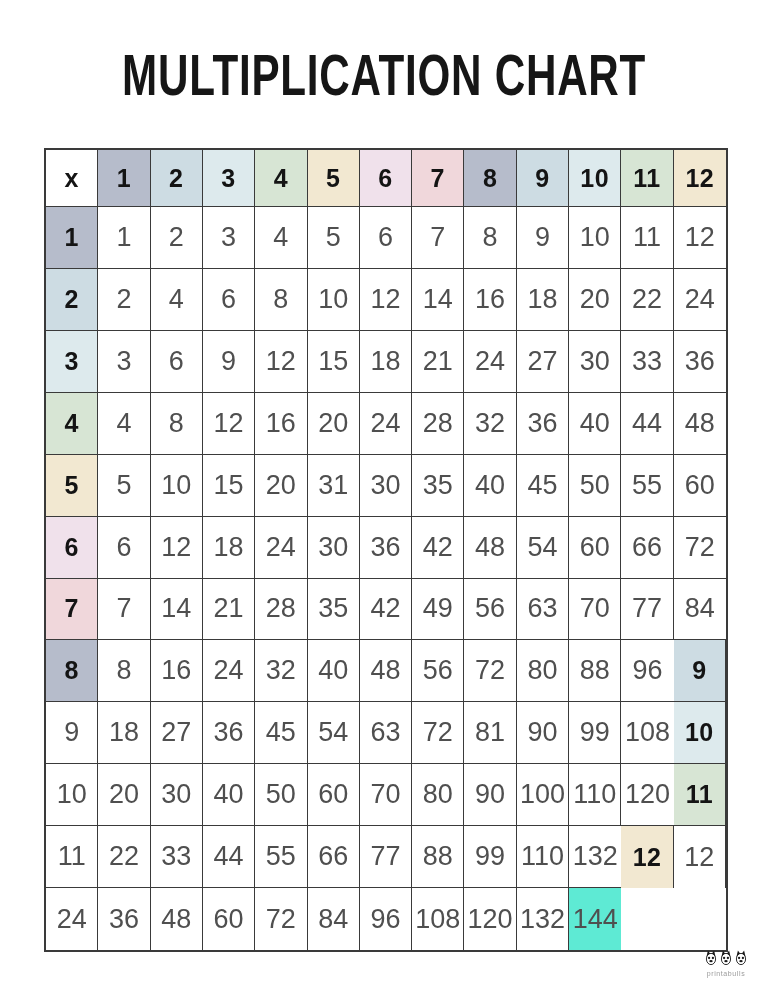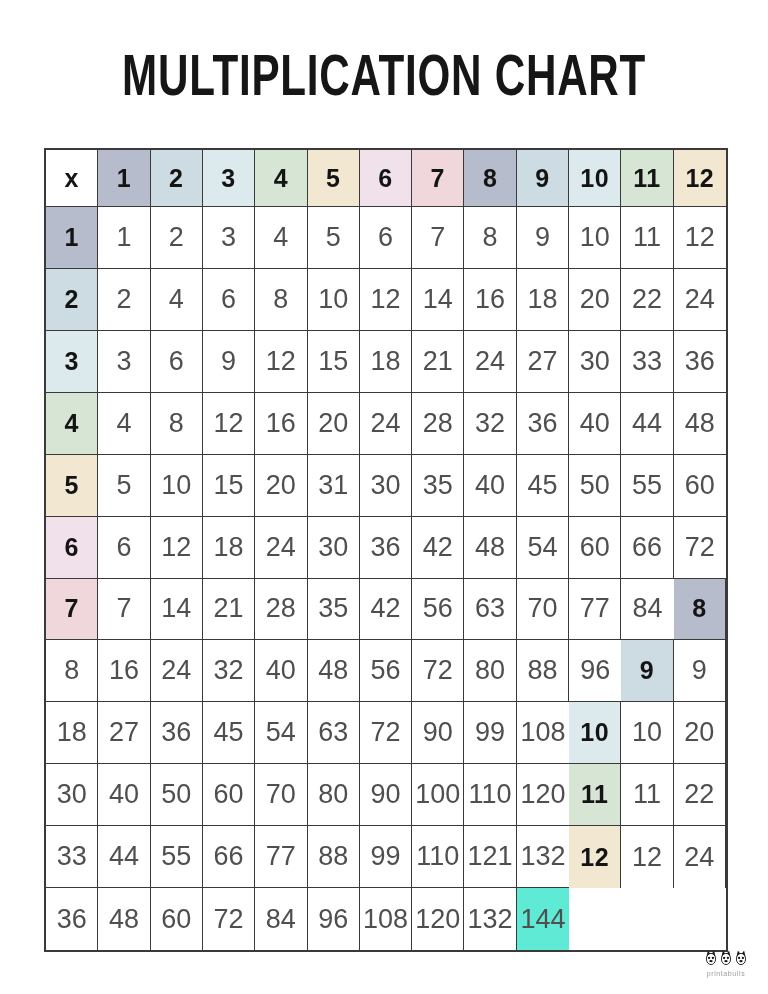--- a/index.html
+++ b/index.html
@@ -348,20 +348,23 @@
     <div class="cell value" style="background: rgb(255, 255, 255);">
       <span>28</span>
     </div>
     <div class="cell value" style="background: rgb(255, 255, 255);">
       <span>35</span>
     </div>
     <div class="cell value" style="background: rgb(255, 255, 255);">
       <span>42</span>
     </div>
     <div class="cell value" style="background: rgb(255, 255, 255);">
+      <span>49</span>
+    </div>
+    <div class="cell value" style="background: rgb(255, 255, 255);">
       <span>56</span>
     </div>
     <div class="cell value" style="background: rgb(255, 255, 255);">
       <span>63</span>
     </div>
     <div class="cell value" style="background: rgb(255, 255, 255);">
       <span>70</span>
     </div>
     <div class="cell value" style="background: rgb(255, 255, 255);">
       <span>77</span>
@@ -426,20 +429,23 @@
     <div class="cell value" style="background: rgb(255, 255, 255);">
       <span>54</span>
     </div>
     <div class="cell value" style="background: rgb(255, 255, 255);">
       <span>63</span>
     </div>
     <div class="cell value" style="background: rgb(255, 255, 255);">
       <span>72</span>
     </div>
     <div class="cell value" style="background: rgb(255, 255, 255);">
+      <span>81</span>
+    </div>
+    <div class="cell value" style="background: rgb(255, 255, 255);">
       <span>90</span>
     </div>
     <div class="cell value" style="background: rgb(255, 255, 255);">
       <span>99</span>
     </div>
     <div class="cell value no-r" style="background: rgb(255, 255, 255);">
       <span>108</span>
     </div>
     <div class="cell head" style="background: rgb(221, 234, 237);">
       <span>10</span>
@@ -505,23 +511,20 @@
       <span>77</span>
     </div>
     <div class="cell value" style="background: rgb(255, 255, 255);">
       <span>88</span>
     </div>
     <div class="cell value" style="background: rgb(255, 255, 255);">
       <span>99</span>
     </div>
     <div class="cell value" style="background: rgb(255, 255, 255);">
       <span>110</span>
-    </div>
-    <div class="cell value" style="background: rgb(255, 255, 255);">
-      <span>121</span>
     </div>
     <div class="cell value no-r" style="background: rgb(255, 255, 255);">
       <span>132</span>
     </div>
     <div class="cell head no-b" style="background: rgb(242, 232, 209);">
       <span>12</span>
     </div>
     <div class="cell value no-b" style="background: rgb(255, 255, 255);">
       <span>12</span>
     </div>

